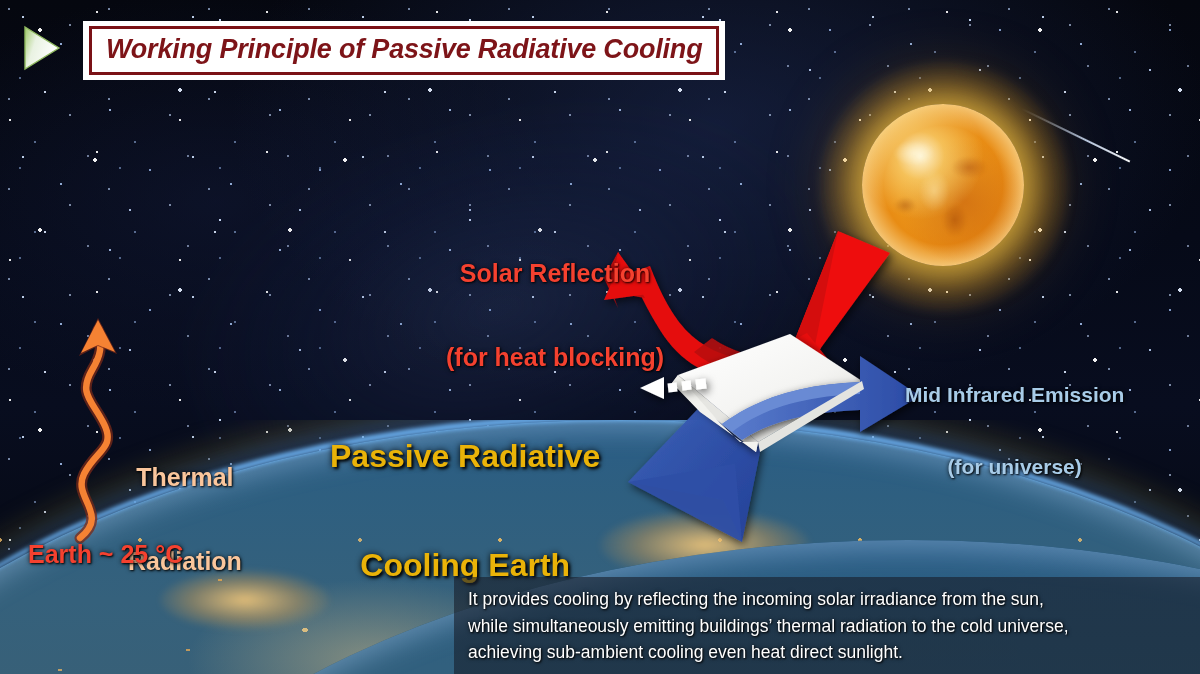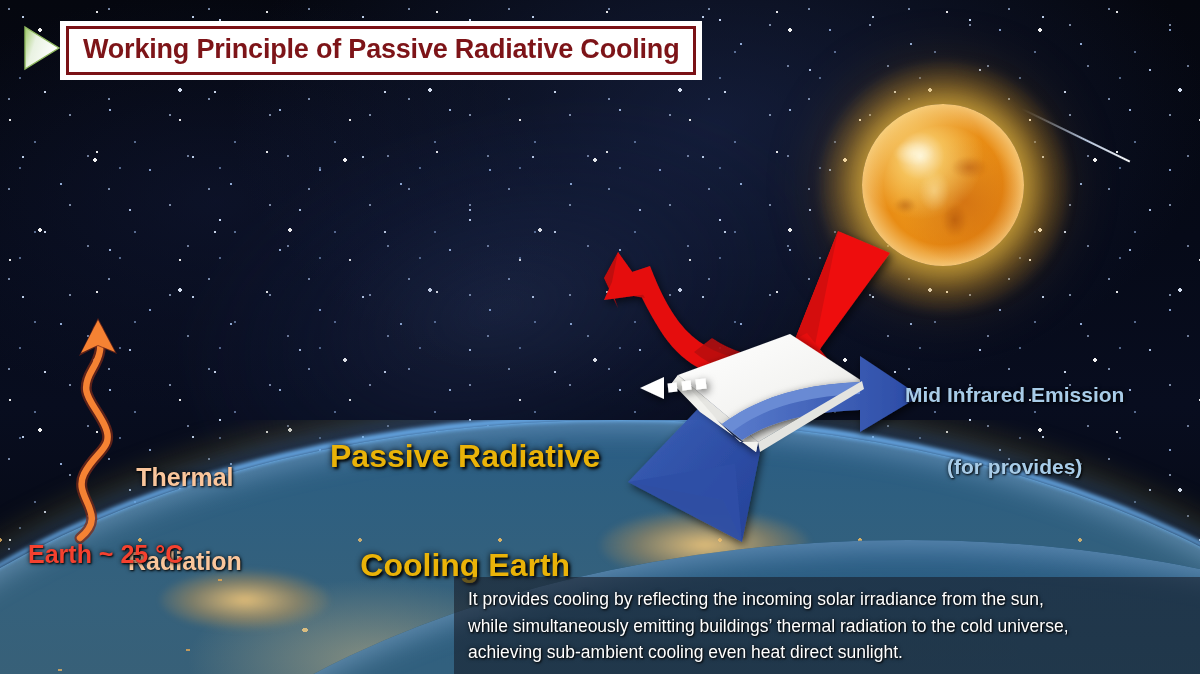--- a/index.html
+++ b/index.html
@@ -130,21 +130,21 @@
     background-image:
       radial-gradient(ellipse 30px 18px at 30% 28%, rgba(255,248,220,.6) 0%, rgba(255,248,220,0) 70%),
       radial-gradient(ellipse 22px 30px at 44% 54%, rgba(255,240,190,.45) 0%, rgba(255,240,190,0) 70%),
       radial-gradient(ellipse 26px 16px at 68% 38%, rgba(160,62,5,.42) 0%, rgba(160,62,5,0) 70%),
       radial-gradient(ellipse 18px 24px at 58% 74%, rgba(150,58,5,.40) 0%, rgba(150,58,5,0) 70%),
       radial-gradient(ellipse 16px 12px at 24% 64%, rgba(140,54,4,.35) 0%, rgba(140,54,4,0) 70%);
     filter:blur(1.2px);
   }
 
   
-  .title-bar{position:absolute;left:60px;top:21px;}
+  .title-bar{position:absolute;left:83px;top:21px;font-style:italic;}
   .title-box{
     background:#ffffff;padding:5px 6px;display:inline-block;
   }
   .title-inner{
     border:3px solid #7a1116;padding:5px 14px 7px 14px;
   }
   .title-text{
     color:#7d1418;font-size:27px;font-weight:bold;letter-spacing:-.2px;white-space:nowrap;
     font-family:"Liberation Sans",sans-serif;
   }
@@ -300,32 +300,36 @@
   </svg>
 
   <div class="title-bar">
     <div class="title-box">
       <div class="title-inner">
         <div class="title-text">Working Principle of Passive Radiative Cooling</div>
       </div>
     </div>
   </div>
 
+  <div class="lbl solar">
+    <div>Solar Reflection</div>
+    <div>(for heat blocking)</div>
+  </div>
 
 
   <div class="lbl thermal">
     <div>Thermal</div>
     <div>Radiation</div>
   </div>
 
   <div class="lbl earth">Earth ~ 25 °C</div>
 
   <div class="lbl mir">
     <div>Mid Infrared Emission</div>
-    <div>(for provides)</div>
+    <div>(for universe)</div>
   </div>
 
   <div class="lbl paint">
     <div>Passive Radiative</div>
     <div>Cooling Earth</div>
   </div>
 
   <div class="caption">
     <p>It provides cooling by reflecting the incoming solar irradiance from the sun,</p>
     <p>while simultaneously emitting buildings’ thermal radiation to the cold universe,</p>

